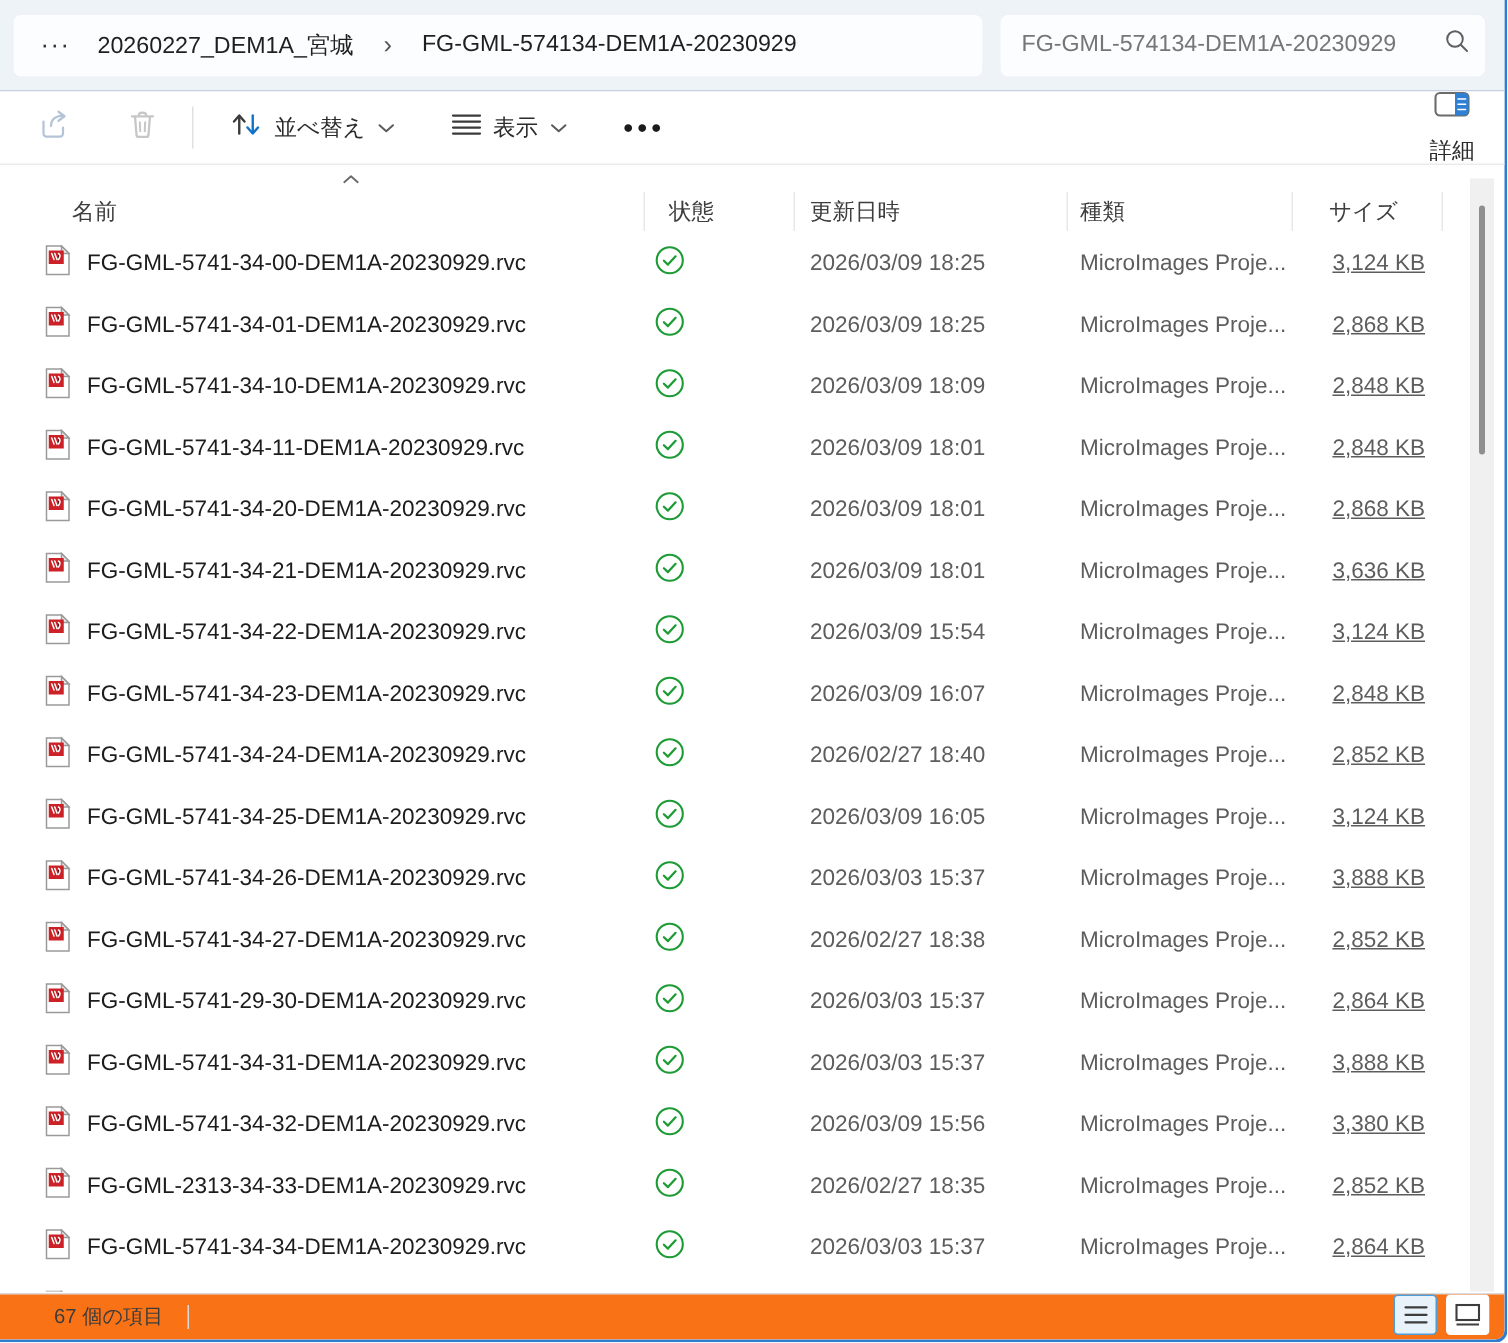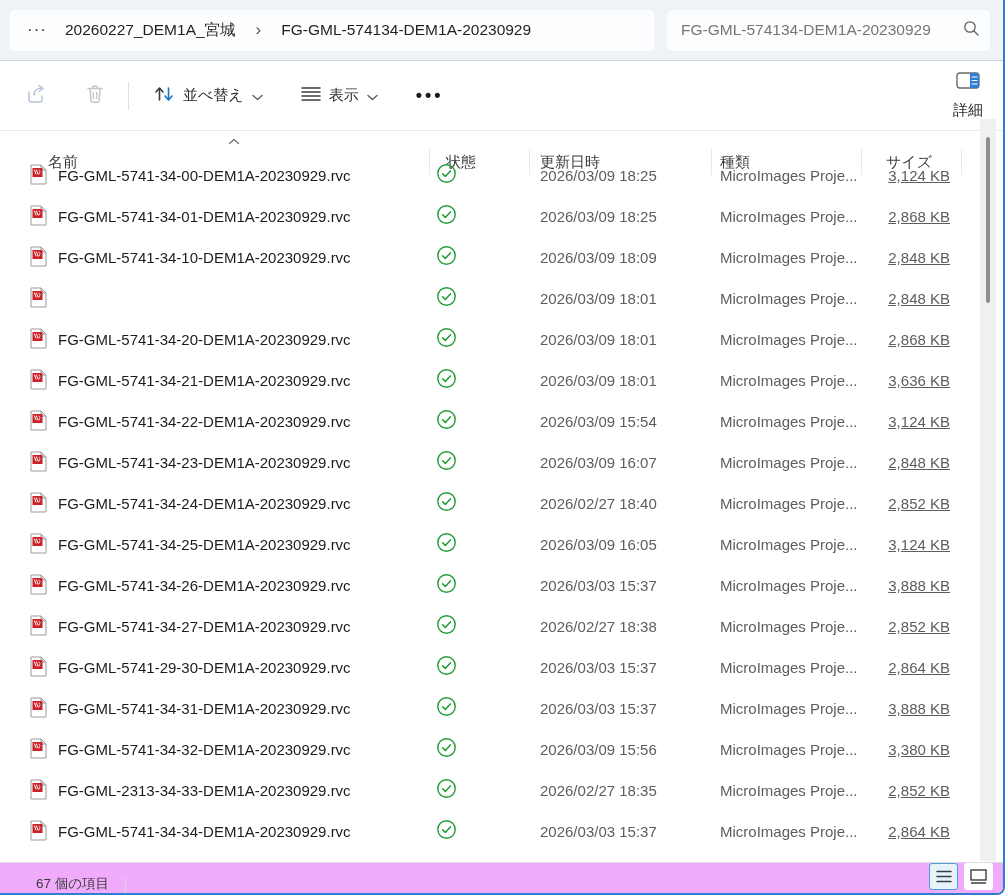--- a/index.html
+++ b/index.html
@@ -27,21 +27,21 @@
   .searchbox {
     margin-left:auto; width:325px; height:43px; background:#fbfdfe; border:1px solid #eef1f5;
     border-radius:6px; display:flex; align-items:center; padding:0 10px 0 14px;
     font-size:15.5px; color:#767676;
   }
   .search-text { flex:1; white-space:nowrap; overflow:hidden; }
   .search-icon { flex:none; margin-left:6px; }
 
   
   .toolbar {
-    height:70px; background:#fff; border-bottom:1px solid #ebebeb;
+    height:49px; background:#fff; border-bottom:1px solid #ebebeb;
     display:flex; align-items:center; padding:0 20px 0 18px;
   }
   .tool-btn { display:flex; align-items:center; gap:8px; cursor:pointer; border-radius:4px; padding:6px 8px; }
   .tool-btn.disabled { cursor:default; }
   .tb-label { font-size:15px; color:#2b2b2b; }
   .tb-gap { width:22px; }
   .tb-divider { width:1px; height:28px; background:#e0e0e0; margin:0 16px; }
   .more-dots { font-size:18px; letter-spacing:3px; color:#1b1b1b; font-weight:bold; }
   .details-btn { margin-left:auto; display:flex; align-items:center; gap:8px; cursor:pointer;flex-direction:column; }
 
@@ -64,22 +64,22 @@
   .cell-type { width:150px; padding-left:8px; font-size:15px; color:#5d5d5d; white-space:nowrap; overflow:hidden; }
   .cell-size { width:100px; padding-right:12px; font-size:15px; color:#5d5d5d; text-align:right;text-decoration:underline; }
   .file-icon { flex:none; }
 
   
   .scroll-track { position:absolute; top:119px; right:7px; width:16px; bottom:32px; background:#f0f0f0; }
   .scroll-thumb { position:absolute; left:6px; top:18px; width:4px; height:166px; background:#8f8f8f; border-radius:2px; cursor:pointer; }
 
   
   .statusbar {
-    position:absolute; left:0; right:0; bottom:0; height:31px; background:#f0abfc;
-    border-top:1px solid #dcdcdc; display:flex; align-items:flex-end; padding-left:36px;
+    position:absolute; left:0; right:0; bottom:0; height:31px; background:#f97316;
+    border-top:1px solid #dcdcdc; display:flex; align-items:center; padding-left:36px;
     font-size:13.5px; color:#3c3c3c;
   }
   .sb-divider { width:1px; height:16px; background:#d9d9d9; margin-left:16px; }
   .view-toggles { position:absolute; right:10px; bottom:3px; display:flex; gap:6px; }
   .vt-btn { width:29px; height:27px; display:flex; align-items:center; justify-content:center; border-radius:3px; cursor:pointer; background:#fff; border:1px solid transparent; }
   .vt-btn.active { background:#e7f2fb; border:1px solid #4f9cd8; }
 </style>
 </head>
 <body>
 
@@ -281,20 +281,21 @@
         <span class="file-icon">
           <svg width="17" height="21" viewBox="0 0 17 21">
               <path d="M1 1 h10 l5 5 v14 h-15 z" fill="#fff" stroke="#9a9a9a" stroke-width="1"></path>
               <path d="M11 1 l5 5 h-5 z" fill="#e8e8e8" stroke="#9a9a9a" stroke-width="1"></path>
               <rect x="2.5" y="4" width="10" height="9" fill="#cc2127"></rect>
               <g stroke="#fff" stroke-width="1" stroke-linecap="round">
                 <path d="M4.5 6 l1.5 4 M6.5 6 l1.5 4 M9 6 q2 1 0 4"></path>
               </g>
             </svg>
         </span>
+        <span class="fname">FG-GML-5741-34-11-DEM1A-20230929.rvc</span>
       </div>
       <div class="cell-state">
         <span>
           <svg width="21" height="21" viewBox="0 0 21 21">
               <circle cx="10.5" cy="10.5" r="8.7" fill="none" stroke="#1d9b34" stroke-width="1.4"></circle>
               <path d="M6.6 10.8 L9.3 13.4 L14.4 7.9" fill="none" stroke="#1d9b34" stroke-width="1.5" stroke-linecap="round" stroke-linejoin="round"></path>
             </svg>
         </span>
       </div>
       <div class="cell-date">2026/03/09 18:01</div>

